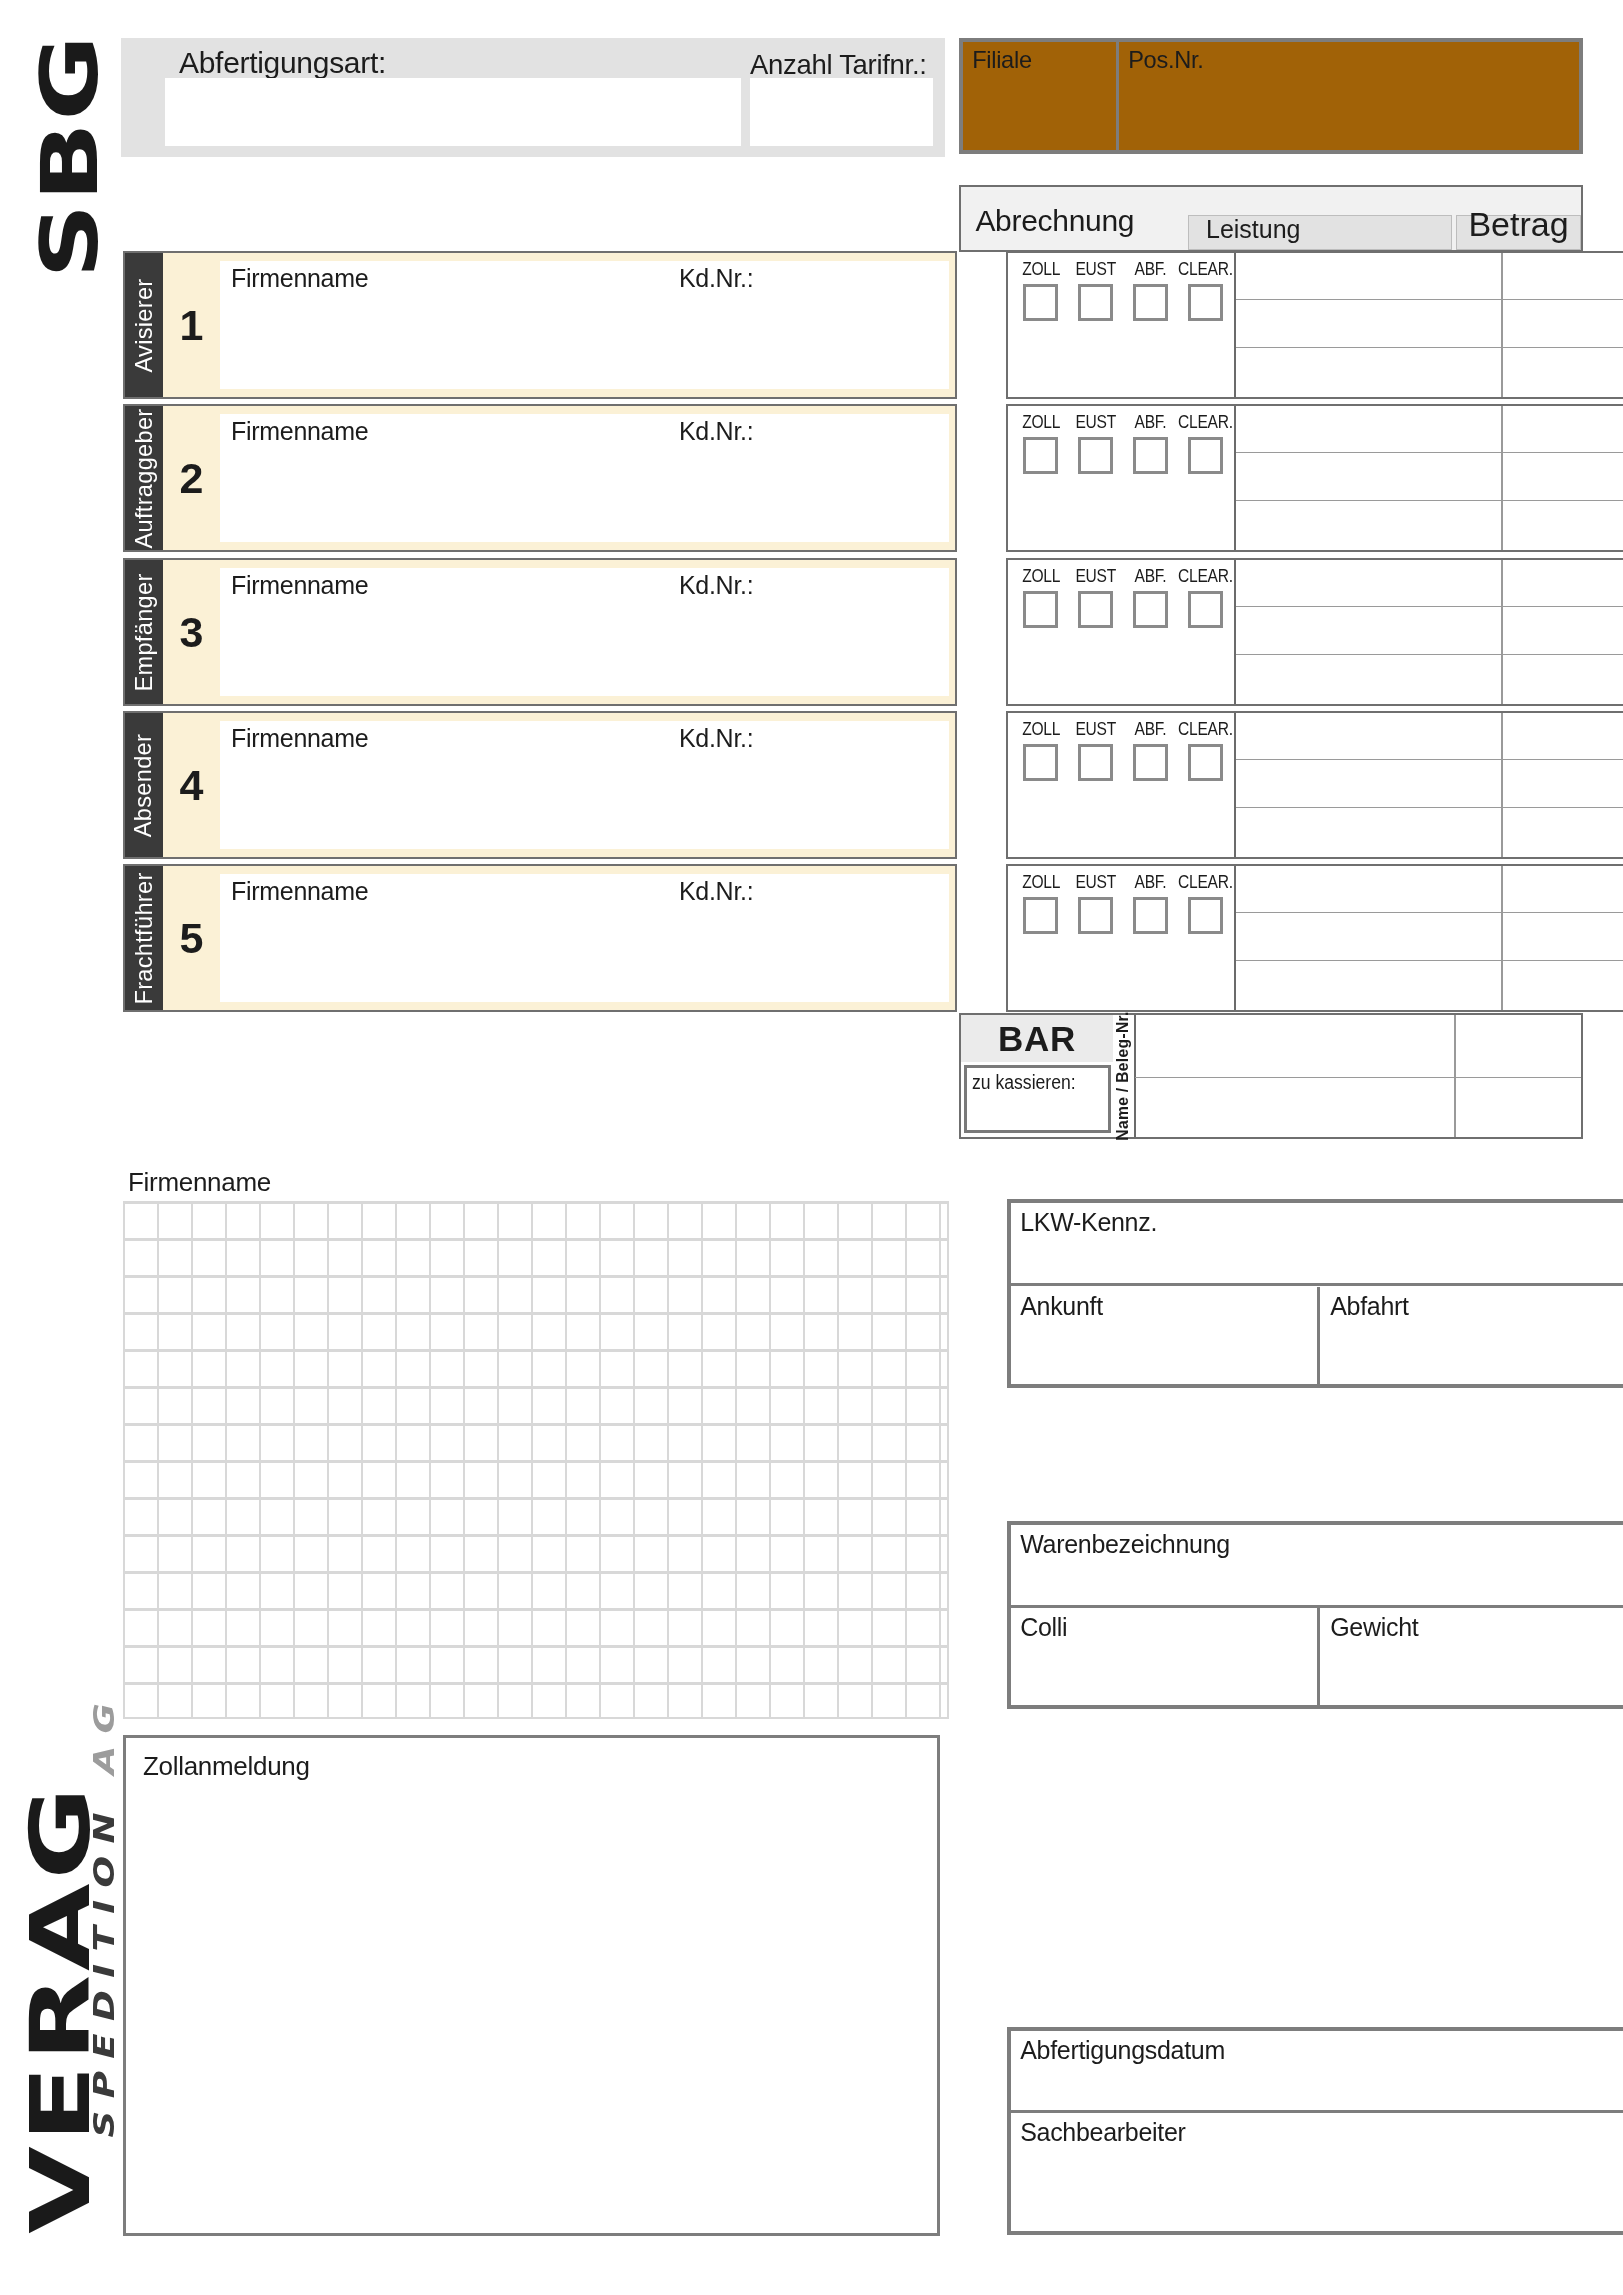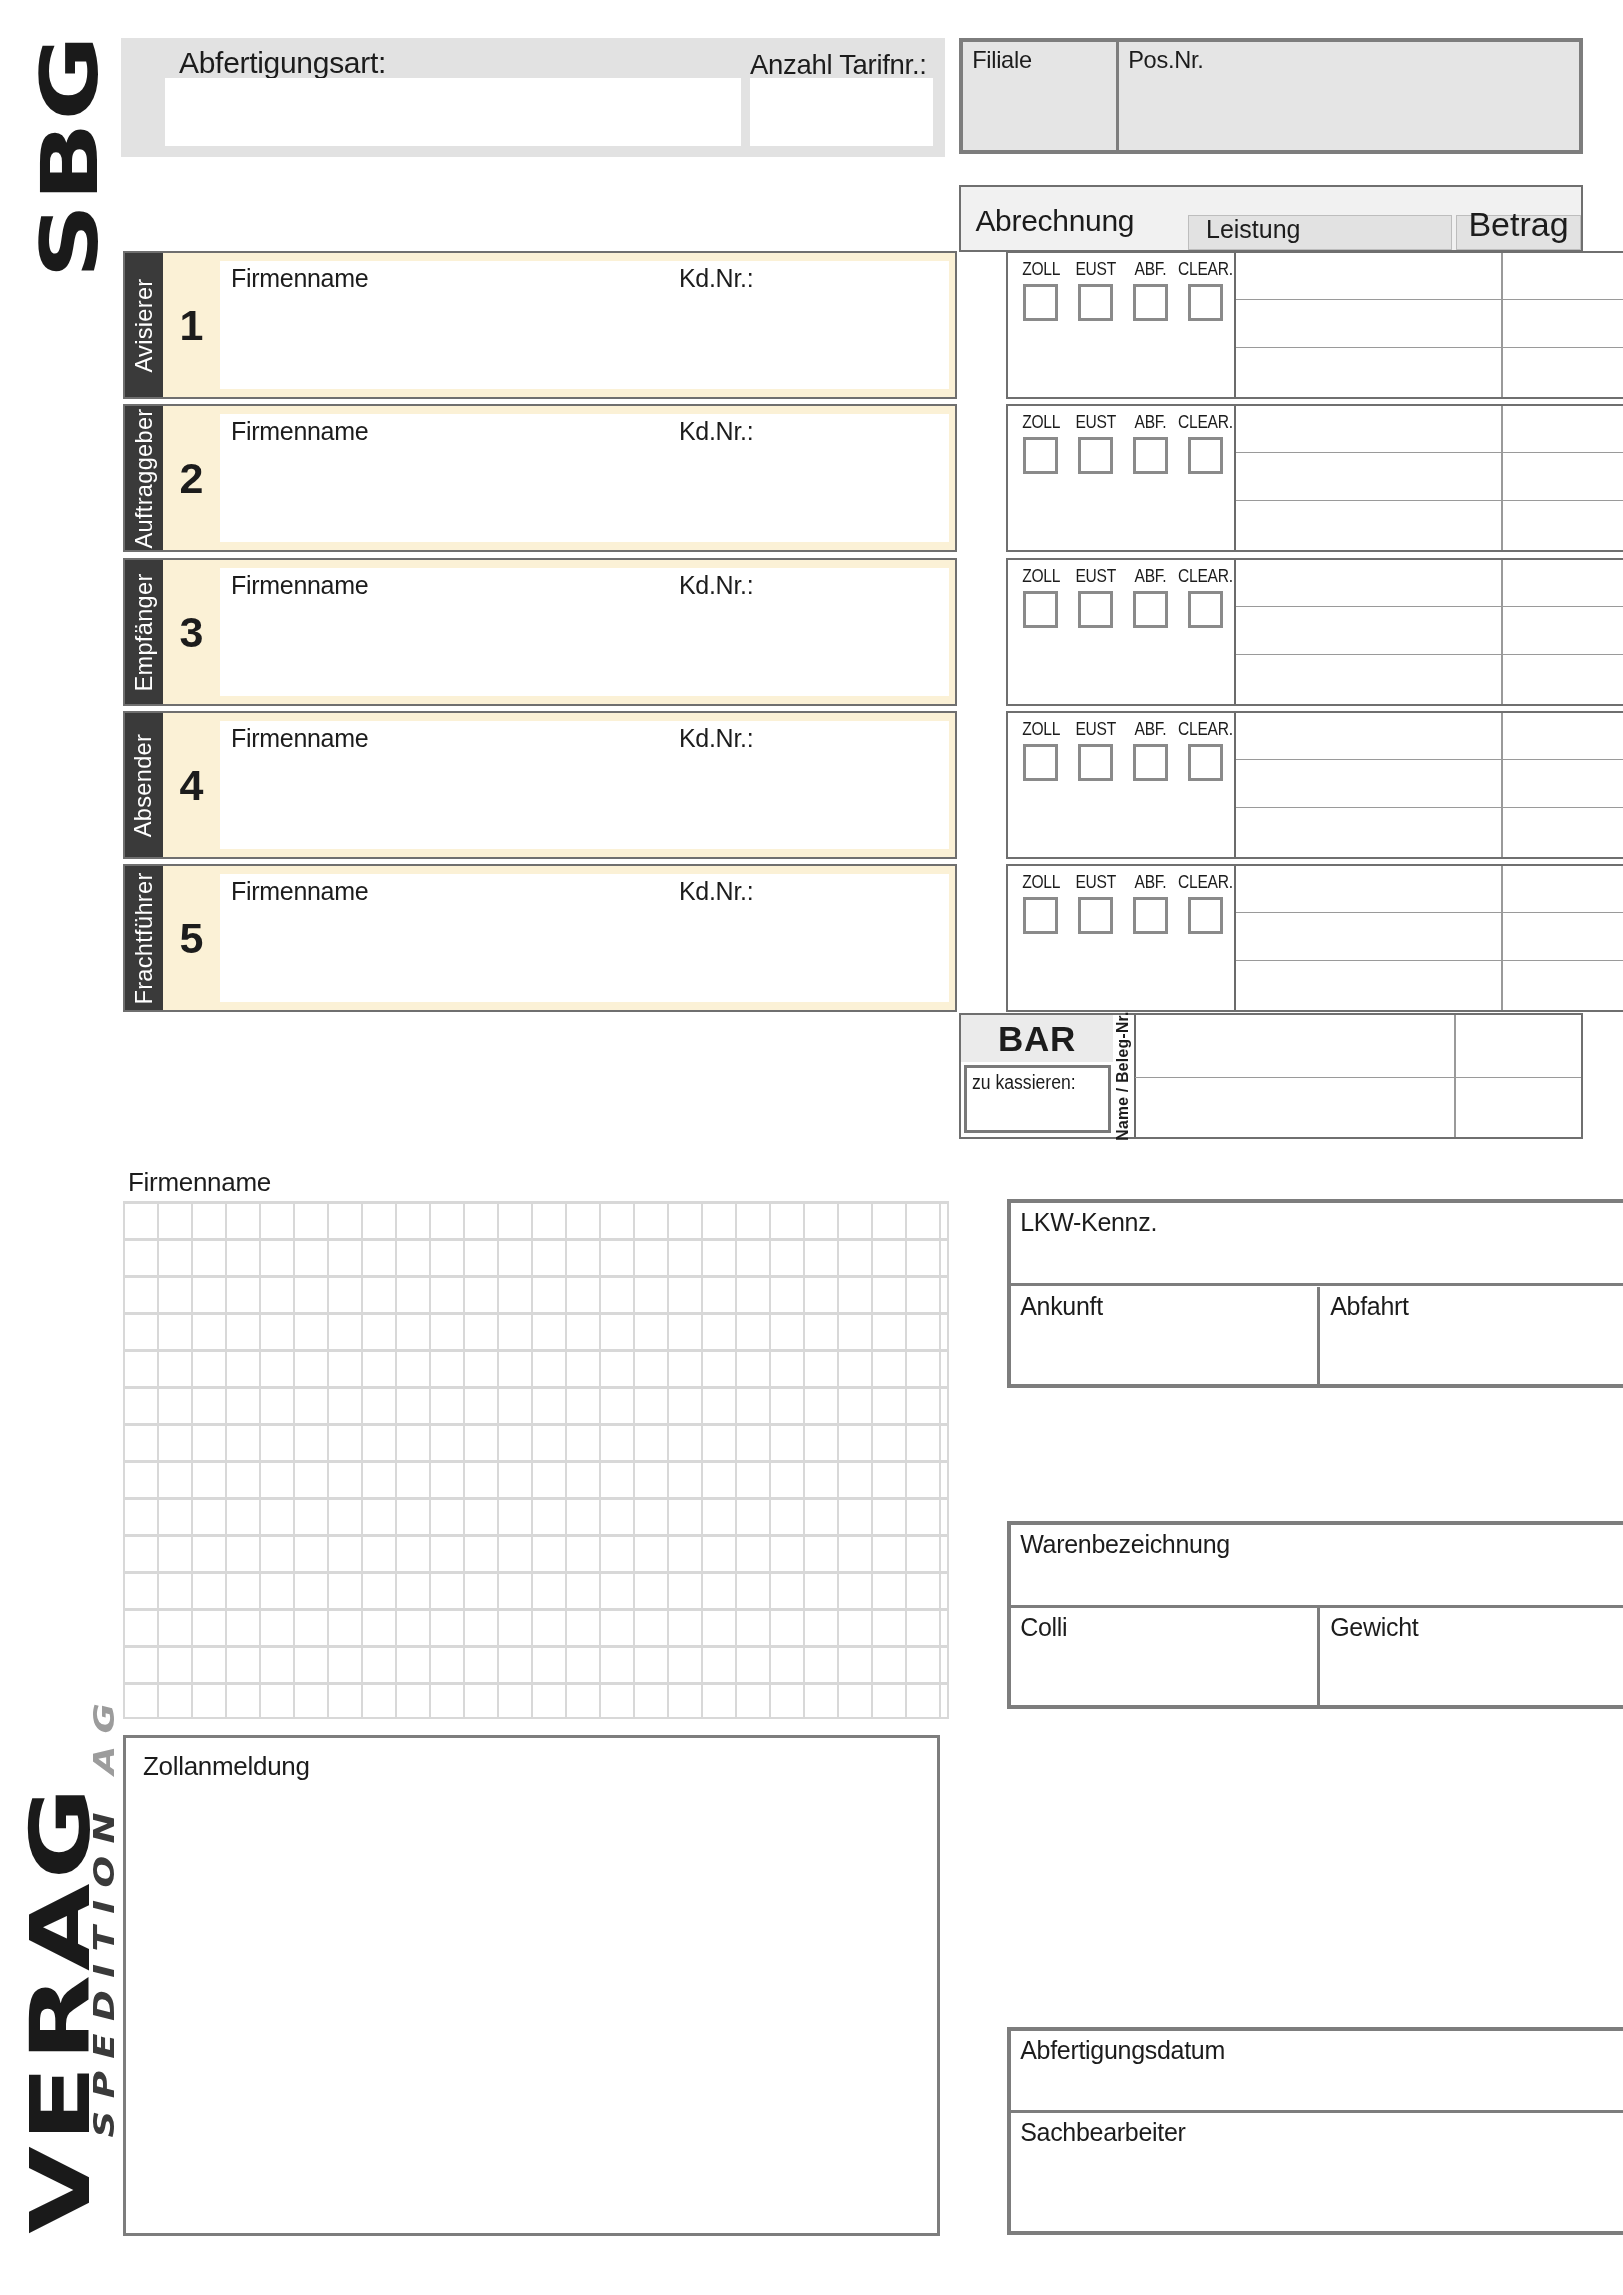--- a/index.html
+++ b/index.html
@@ -26,21 +26,21 @@
   .spedition-logo .ag { color:#9c9c9c; }
 
   
   .top-header { left:121px; top:38px; width:824px; height:119px; background:#e2e2e2; }
   .lbl { letter-spacing:-0.3px; }
   .abfert-label { left:58px; top:7.9px; font-size:30px; }
   .anzahl-label { left:629px; top:10.5px; font-size:27.5px;text-align:right; }
   .abfert-input { left:44px; top:40px; width:576px; height:68px; background:#fff; }
   .anzahl-input { left:629px; top:40px; width:183px; height:68px; background:#fff; }
 
-  .filiale-box { left:959px; top:38px; width:624px; height:116px; border:4.6px solid #7d7d7d; background:#e5e5e5; }
+  .filiale-box { left:959px; top:38px; width:624px; height:116px; border:4.6px solid #7d7d7d; background:#a16207; }
   .filiale-cell { left:0; top:0; width:153px; height:100%; }
   .posnr-cell { left:156px; top:0; right:0; height:100%; }
   .filiale-div { left:153px; top:0; width:3.3px; height:100%; background:#7d7d7d; }
   .cell-label { position:absolute; left:9.2px; top:5.2px; font-size:23.6px; letter-spacing:-0.3px; }
 
   
   .abrech-header { left:959px; top:185px; width:624px; height:67px; border:2.6px solid #6f6f6f; background:#f1f1f1; }
   .abrech-title { left:14.4px; top:17px; font-size:30px; letter-spacing:-0.3px; }
   .leistung-cell { left:227px; top:27.5px; width:264px; bottom:0; background:#e2e2e2; border:0.7px solid #bdbdbd; }
   .betrag-cell { left:495px; top:27.5px; right:0; bottom:0; background:#e2e2e2; border:0.7px solid #bdbdbd; }

